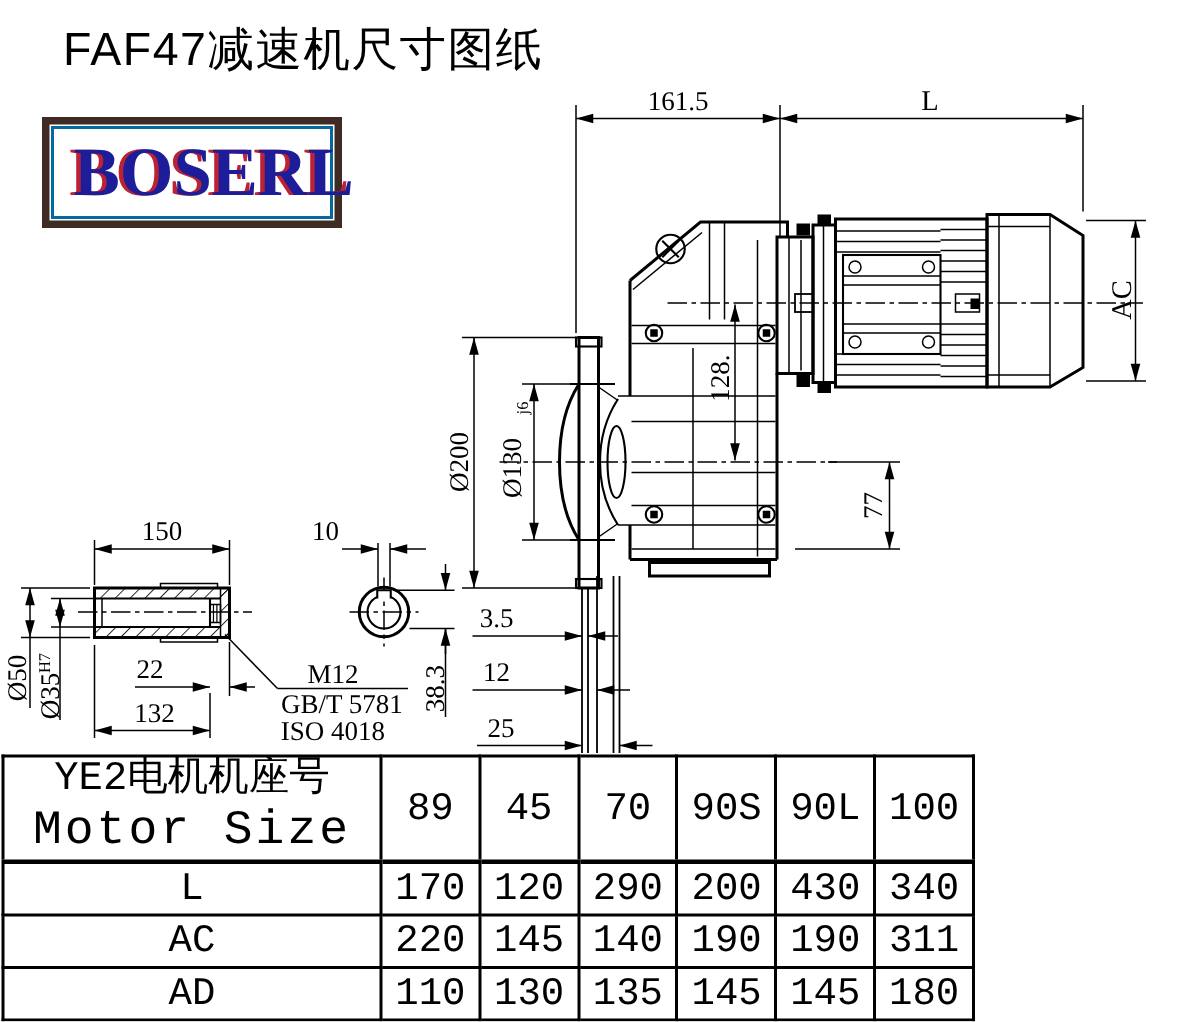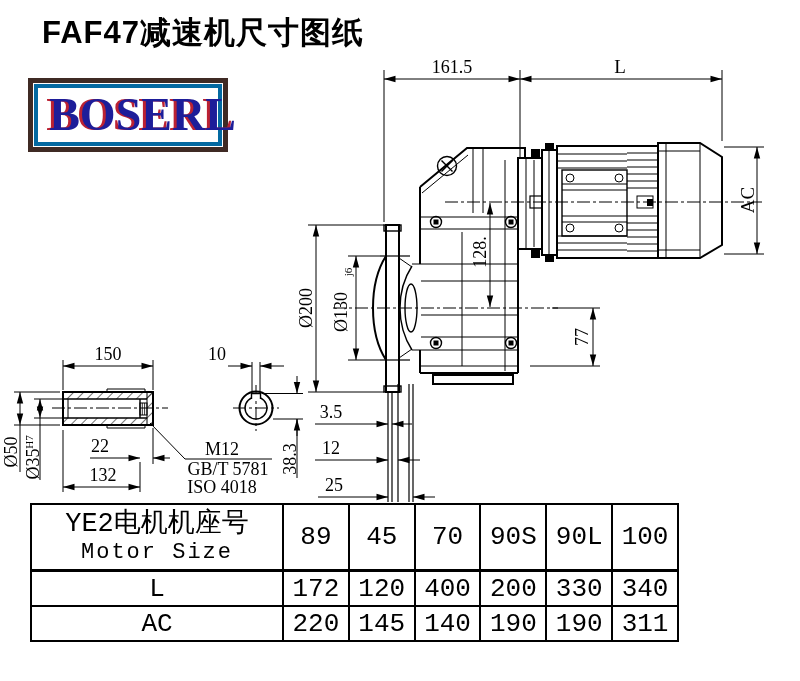--- a/index.html
+++ b/index.html
@@ -1,39 +1,39 @@
 <!DOCTYPE html>
 <html><head>
 <meta charset="utf-8">
 <style>
   html,body{margin:0;padding:0;background:#ffffff;}
   #stage{position:relative;width:800px;height:681px;background:#fff;overflow:hidden;
          font-family:"Liberation Sans",sans-serif;}
-  #title{position:absolute;left:42px;top:12px;font-size:31px;font-weight:bold;color:#000;
+  #title{position:absolute;left:42px;top:12px;font-size:31px;font-weight:normal;color:#000;
          letter-spacing:1px;white-space:nowrap;}
   #logo{position:absolute;left:28px;top:78px;width:190px;height:64px;
         border:5px solid #3f2a24;background:#fff;}
-  #logo .inner{position:absolute;inset:1px;border:4px solid #0369a1;
+  #logo .inner{position:absolute;inset:1px;border:2px solid #0369a1;
         display:flex;align-items:center;justify-content:center;padding-left:29px;}
   #logo .word{font-family:"Liberation Serif",serif;font-weight:bold;font-size:46px;
         color:#1d1d99;text-shadow:-3px 0 0 #bb2233;letter-spacing:0px;line-height:1;}
   svg text{font-family:"Liberation Serif",serif;fill:#000;}
   .dtxt{font-size:18px;}
   .dtxt-lg{font-size:19px;}
   .dtxt-sm{font-size:11px;}
   
   #spec{position:absolute;left:1px;top:503px;width:649px;border-collapse:collapse;
-        table-layout:fixed;margin-left:29px;}
+        table-layout:fixed;}
   #spec td{border:2px solid #000;text-align:center;vertical-align:middle;
         font-family:"Liberation Mono","DejaVu Sans Mono",monospace;
         font-size:26px;color:#000;padding:0;}
   #spec tr.hdr td{border-bottom-width:3px;}
   #spec td.c0{width:250px;}
   #spec .hl1{font-size:27px;line-height:1.15;}
-  #spec .hl2{font-size:22px;letter-spacing:2px;line-height:1.15;}
+  #spec .hl2{font-size:32px;letter-spacing:2px;line-height:1.15;}
   #spec tr.hdr td{height:64px;}
   #spec tr.r td{height:33px;}
 </style>
 </head>
 <body>
 
 <div id="stage">
 
   <div id="title">FAF47减速机尺寸图纸</div>
 
@@ -311,32 +311,41 @@
       </td>
       <td>89</td>
       <td>45</td>
       <td>70</td>
       <td>90S</td>
       <td>90L</td>
       <td>100</td>
     </tr>
     <tr class="r">
       <td class="c0">L</td>
-      <td>172</td>
+      <td>170</td>
       <td>120</td>
-      <td>400</td>
+      <td>290</td>
       <td>200</td>
-      <td>330</td>
+      <td>430</td>
       <td>340</td>
     </tr>
     <tr class="r">
       <td class="c0">AC</td>
       <td>220</td>
       <td>145</td>
       <td>140</td>
       <td>190</td>
       <td>190</td>
       <td>311</td>
     </tr>
+    <tr class="r">
+      <td class="c0">AD</td>
+      <td>110</td>
+      <td>130</td>
+      <td>135</td>
+      <td>145</td>
+      <td>145</td>
+      <td>180</td>
+    </tr>
   </tbody>
     </table>
 
 </div>
 
 </body></html>

